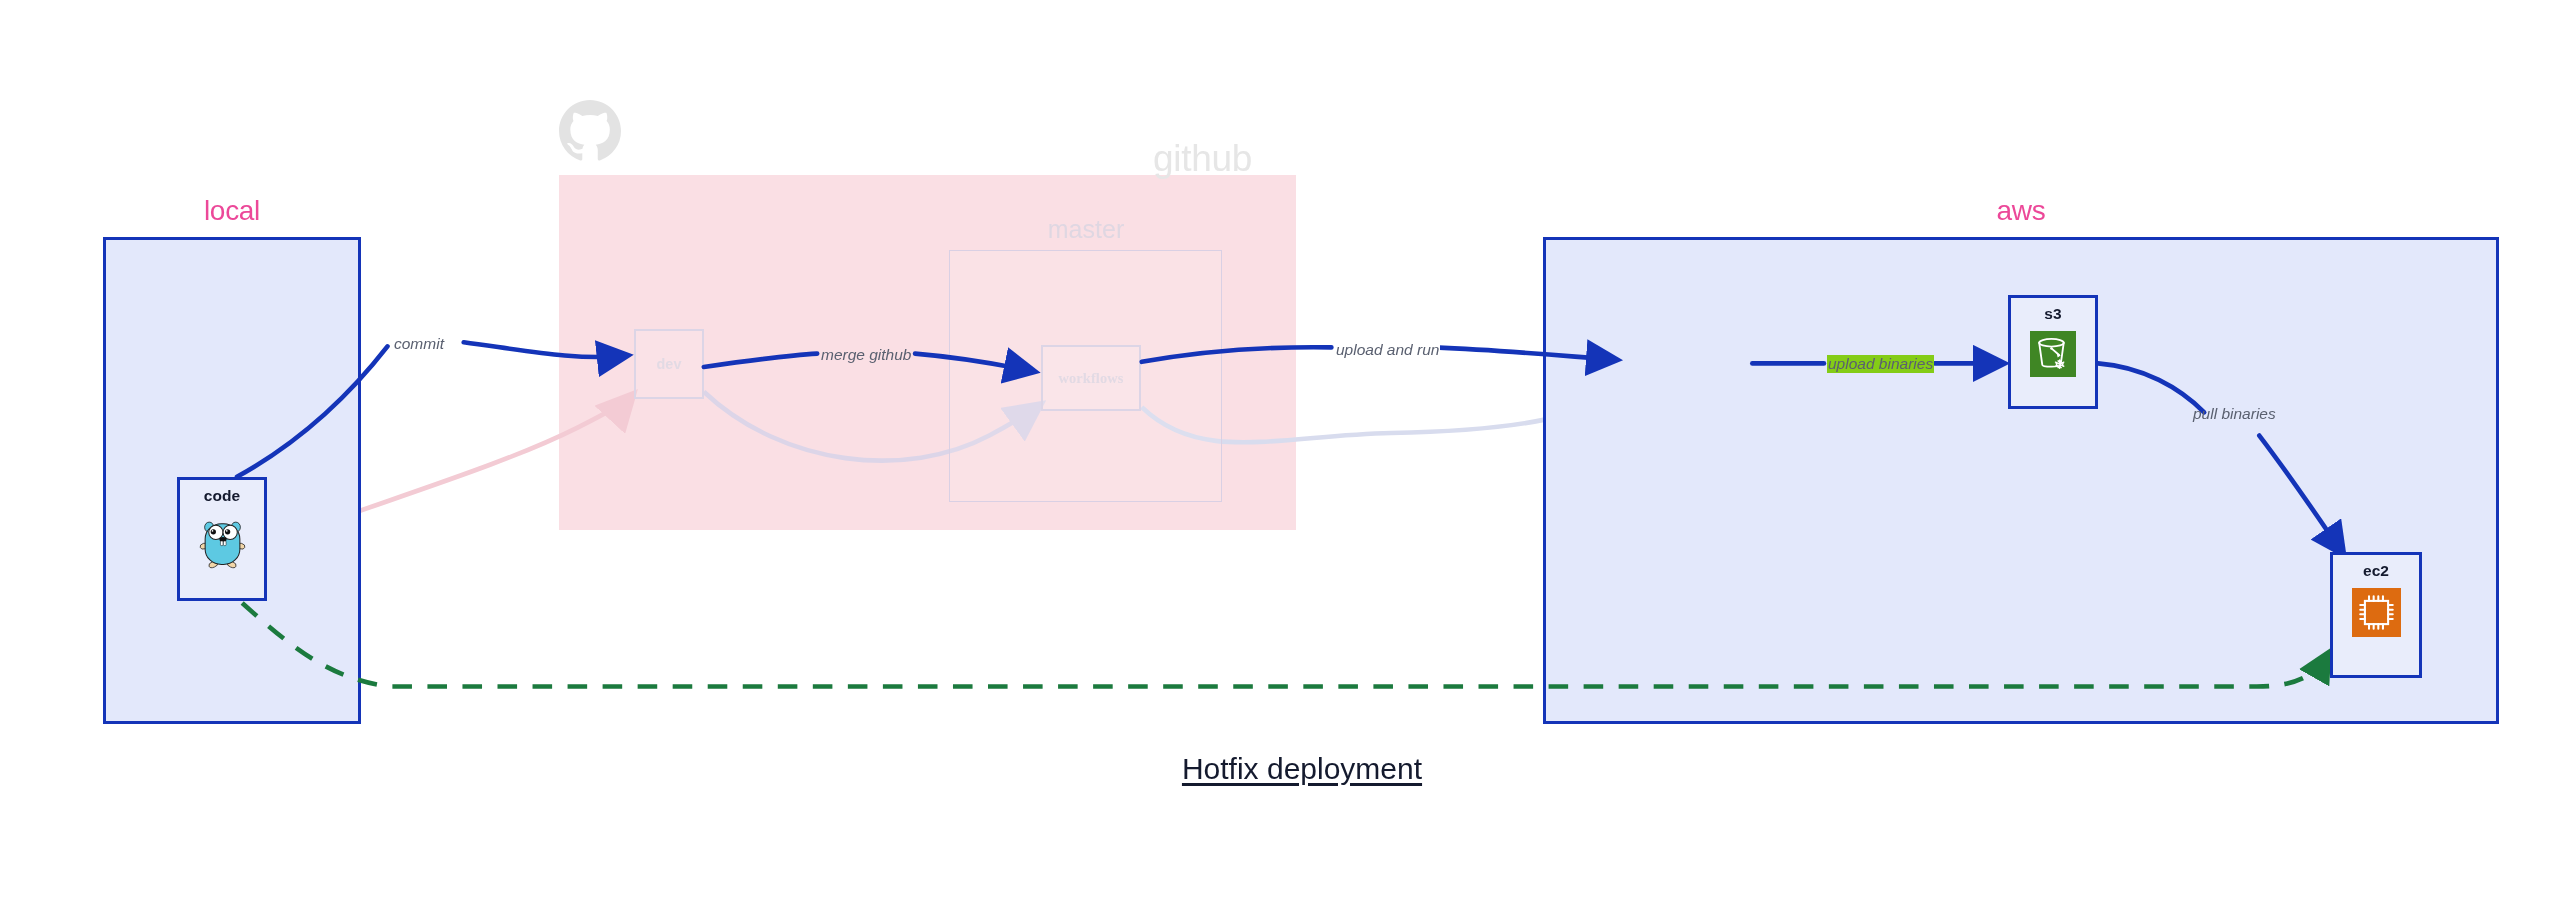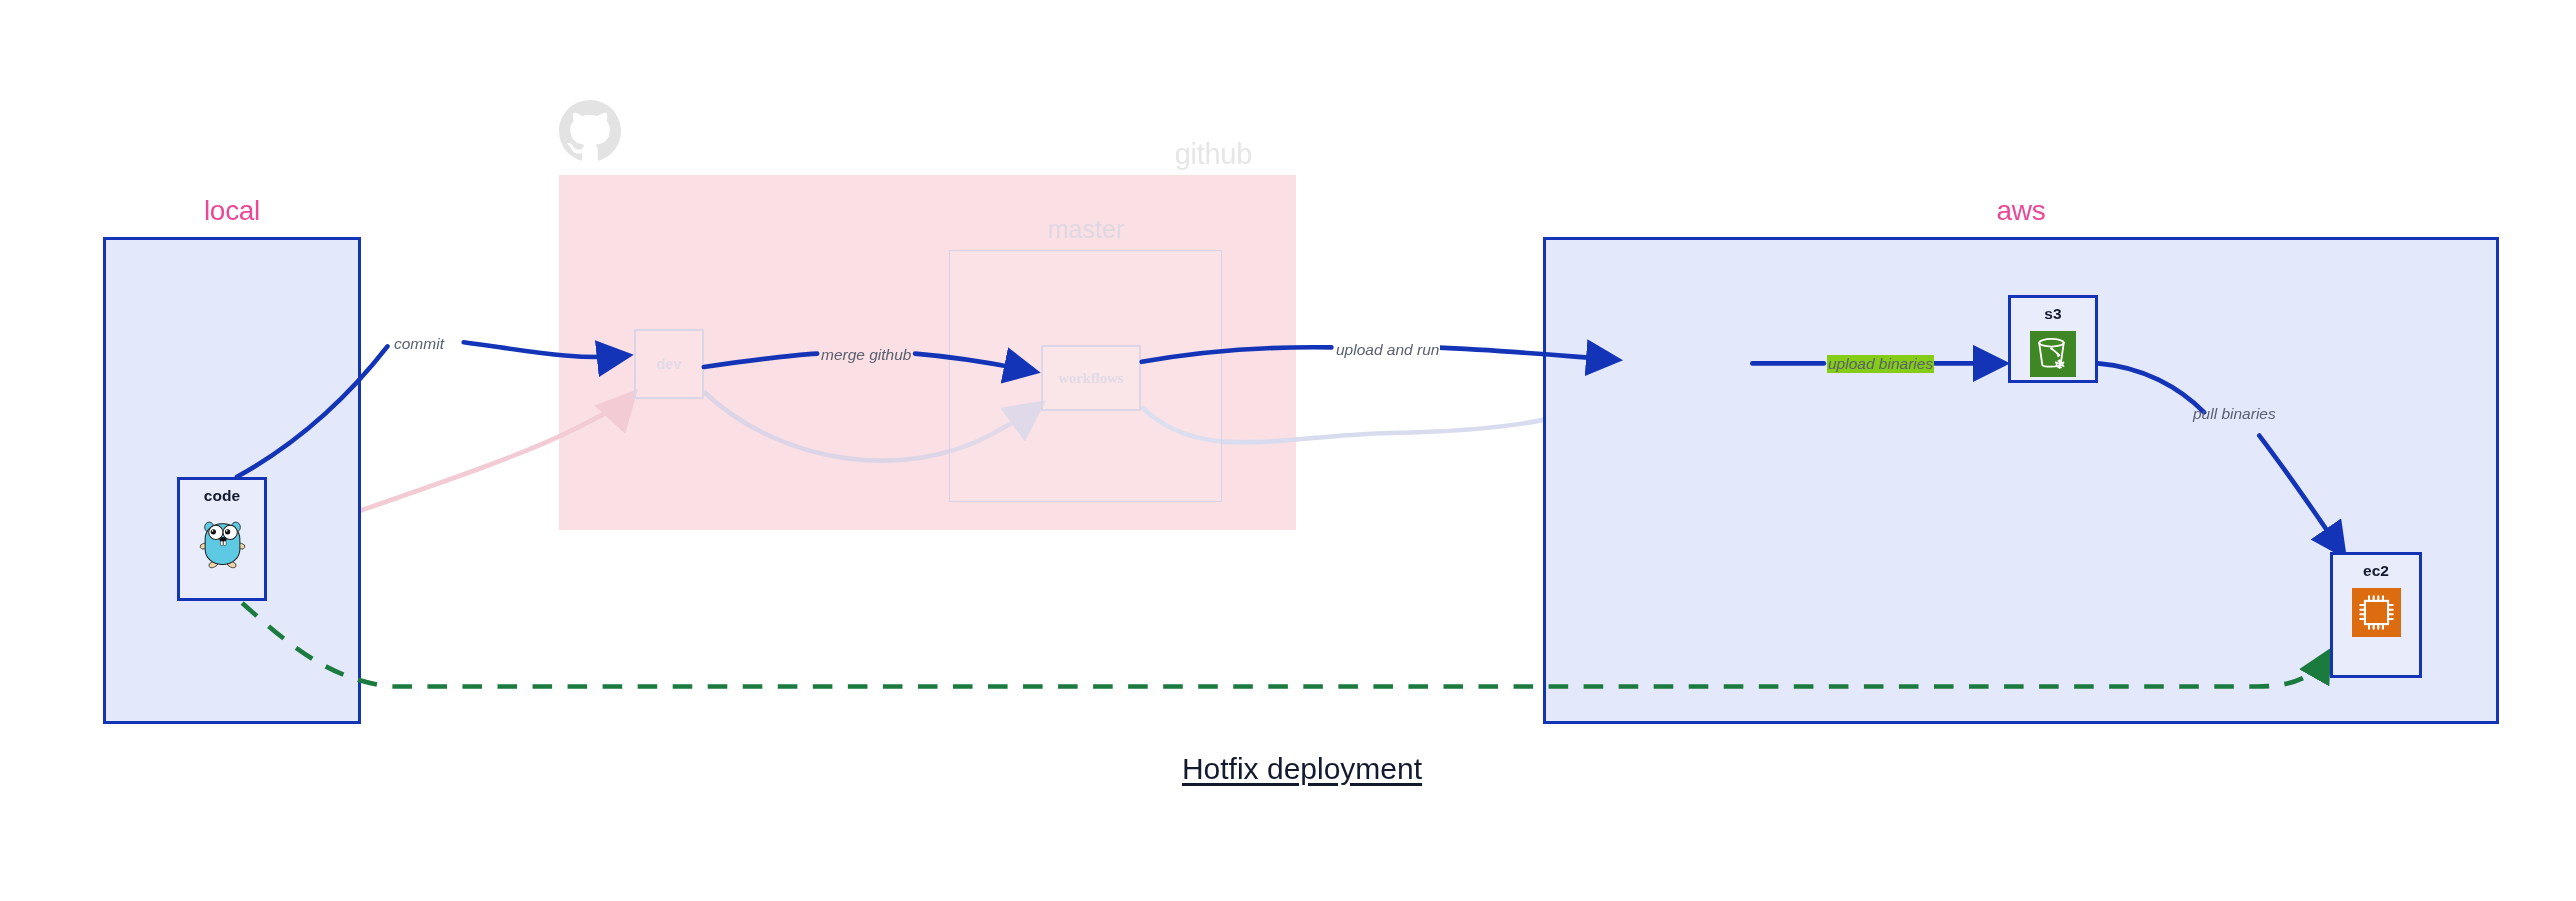--- a/index.html
+++ b/index.html
@@ -18,21 +18,21 @@
   .group.aws{left:1543px;top:237px;width:956px;height:487px;
       background:#E3E8FB;border:3.1px solid #1434B8;z-index:3;}
   .group.github{left:559px;top:175px;width:737px;height:355px;
       background:#FADFE4;border:none;z-index:1;}
 
   .group-label{position:absolute;font-size:28px;color:#ec4899;
       font-weight:400;letter-spacing:-0.3px;white-space:nowrap;z-index:6;}
   .group-label.local{left:232px;top:195px;transform:translateX(-50%);}
   .group-label.aws{left:2021px;top:195px;transform:translateX(-50%);}
   .group-label.github{left:1252px;top:138px;transform:translateX(-100%);
-      color:#E6E6E6;font-size:29px;z-index:2;}
+      color:#E6E6E6;font-size:37px;z-index:2;}
 
   
   .subgroup{position:absolute;box-sizing:border-box;left:949px;top:250px;
       width:273px;height:252px;border:1.5px solid #D9D0E4;
       background:rgba(255,255,255,0.10);z-index:2;}
   .subgroup-label{position:absolute;left:1086px;top:215px;
       transform:translateX(-50%);font-size:25px;color:#DFD7E2;
       white-space:nowrap;z-index:2;}
 
   
@@ -42,21 +42,21 @@
   
   .node{position:absolute;box-sizing:border-box;background:#E9EDFB;
       border:3.1px solid #1434B8;z-index:6;
       display:flex;flex-direction:column;align-items:center;}
   .node .nlabel{font-size:15.5px;font-weight:bold;color:#141A2E;
       margin-top:8.2px;letter-spacing:0.1px;line-height:1;}
   .node .nicon{margin-top:9.3px;}
 
   .node.code{left:177px;top:477px;width:90px;height:124px;}
   .node.builders{left:1621px;top:295px;width:131px;height:126px;}
-  .node.s3{left:2008px;top:295px;width:90px;height:88px;}
+  .node.s3{left:2008px;top:295px;width:90px;height:114px;}
   .node.ec2{left:2330px;top:552px;width:92px;height:126px;}
 
   
   .node.faded{background:rgba(255,255,255,0.12);border:2.1px solid #DCD5E6;z-index:4;align-items:center;}
   .node.faded .nlabel{color:#E2DAE4;font-weight:bold;}
   .node.dev{left:634px;top:329px;width:70px;height:70px;
       justify-content:center;}
   .node.dev .nlabel{margin-top:0;font-size:14.4px;}
   .node.workflows{left:1041px;top:345px;width:100px;height:66px;
       justify-content:center;}

